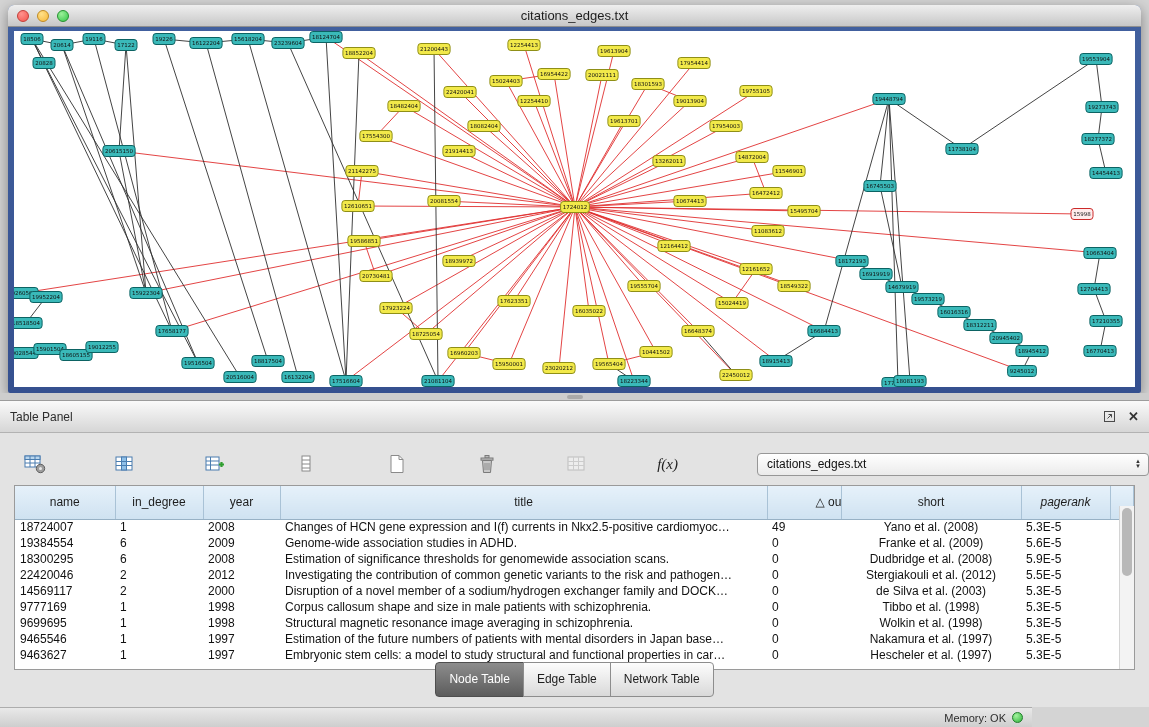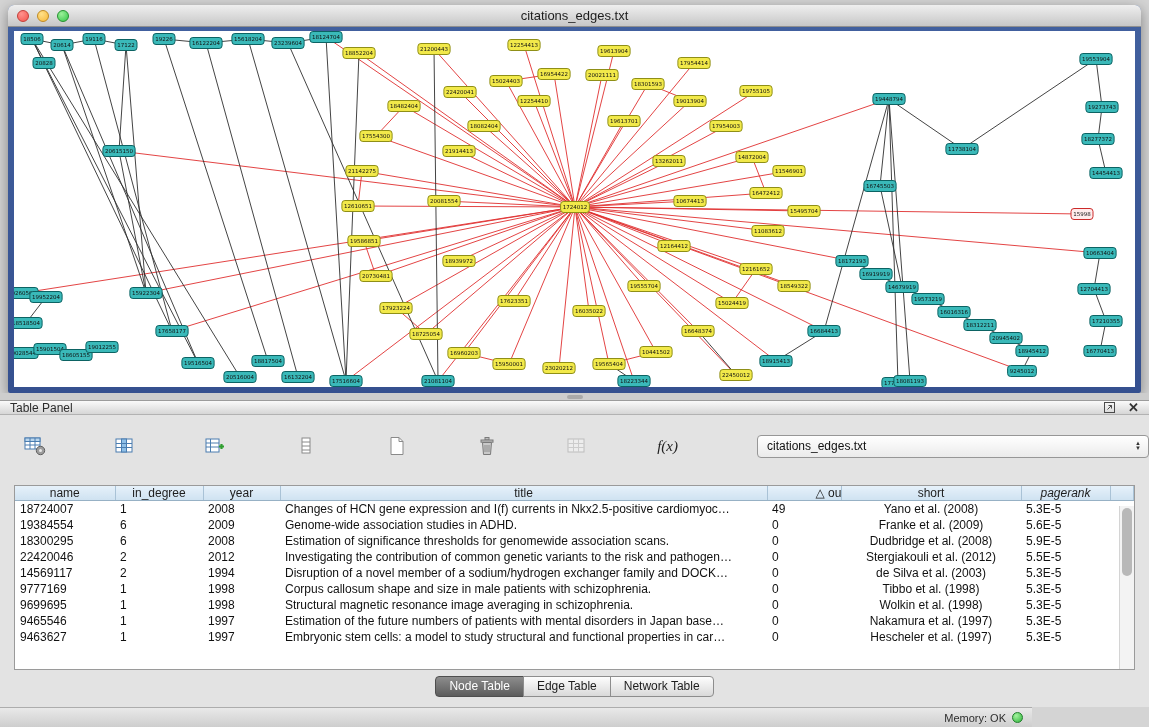--- a/index.html
+++ b/index.html
@@ -41,21 +41,21 @@
   
   #divider { position:absolute; top:393px; left:0; width:1149px; height:7px; background:#cdcdcd; }
   #divider .grip { position:absolute; left:567px; top:2px; width:16px; height:4px; background:#a9a9a9; border-radius:2px; }
 
   
   #table-panel {
     position:absolute; top:400px; left:0; width:1149px; height:307px;
     background:#e3e3e3; border-top:1px solid #9c9c9c;
   }
   .panel-header {
-    height:14px; background:linear-gradient(#fafafa,#d6d6d6);
+    height:32px; background:linear-gradient(#fafafa,#d6d6d6);
     border-bottom:1px solid #b2b2b2;
     display:flex; align-items:center; padding:0 10px;
     font-size:12px; color:#2d2d2d;
   }
   .panel-header .spacer { flex:1; }
   .float-btn { display:inline-flex; margin-right:12px; cursor:default; }
   .close-btn { font-size:13px; font-weight:bold; color:#333; cursor:default; }
 
   .toolbar { height:62px; display:flex; align-items:center; padding-left:20px;justify-content:space-between; }
   .tool-btn {
@@ -72,39 +72,39 @@
     box-shadow:inset 0 1px 0 rgba(255,255,255,.8);
   }
   .combo .arrows { margin-left:auto; padding:0 7px; display:flex; flex-direction:column; font-size:6px; line-height:5px; color:#333; }
 
   .table-wrap {
     position:absolute; left:14px; right:14px; top:84px; bottom:37px;
     background:#ffffff; border:1px solid #9a9a9a; overflow:hidden;
   }
   table { border-collapse:collapse; table-layout:fixed; width:100%; }
   thead th {
-    height:14px; background:linear-gradient(#e6f1fa,#cfe2f1);
+    height:33px; background:linear-gradient(#e6f1fa,#cfe2f1);
     border-right:1px solid #a9c2d6; border-bottom:1px solid #97b1c5;
     font-weight:normal; font-size:12px; color:#1d1d1d;
     text-align:center; white-space:nowrap; overflow:hidden;
   }
   tbody td {
     height:16px; padding:0 5px; font-size:12px; color:#111;
     white-space:nowrap; overflow:hidden;
   }
   tbody td:nth-child(6) { text-align:center; }
   .vscroll {
     position:absolute; top:20px; right:0; bottom:0; width:15px;
     background:#f3f3f3; border-left:1px solid #d4d4d4;
   }
   .vscroll .thumb { position:absolute; top:2px; left:2px; width:10px; height:68px; background:#b8b8b8; border-radius:6px; }
 
   .tabs-row { position:absolute; left:0; right:0; bottom:10px; display:flex; justify-content:center; }
   .tab {
-    height:21px; line-height:17px; padding:0 13px; font-size:12px;
+    height:35px; line-height:17px; padding:0 13px; font-size:12px;
     border:1px solid #8d8d8d; background:linear-gradient(#fdfdfd,#d9d9d9);
     color:#1d1d1d; margin-left:-1px; font-family:"Liberation Sans", sans-serif;
   }
   .tab:first-child { border-radius:4px 0 0 4px; margin-left:0; }
   .tab:last-child  { border-radius:0 4px 4px 0; }
   .tab.active { background:linear-gradient(#8d8d8d,#5c5c5c); color:#fff; border-color:#4e4e4e; }
 
   
   #status-bar {
     position:absolute; bottom:0; left:0; width:1032px; height:20px;
@@ -606,21 +606,21 @@
             <td>2012</td>
             <td>Investigating the contribution of common genetic variants to the risk and pathogen…</td>
             <td>0</td>
             <td>Stergiakouli et al. (2012)</td>
             <td>5.5E-5</td>
             <td></td>
           </tr>
           <tr>
             <td>14569117</td>
             <td>2</td>
-            <td>1994</td>
+            <td>2000</td>
             <td>Disruption of a novel member of a sodium/hydrogen exchanger family and DOCK…</td>
             <td>0</td>
             <td>de Silva et al. (2003)</td>
             <td>5.3E-5</td>
             <td></td>
           </tr>
           <tr>
             <td>9777169</td>
             <td>1</td>
             <td>1998</td>

